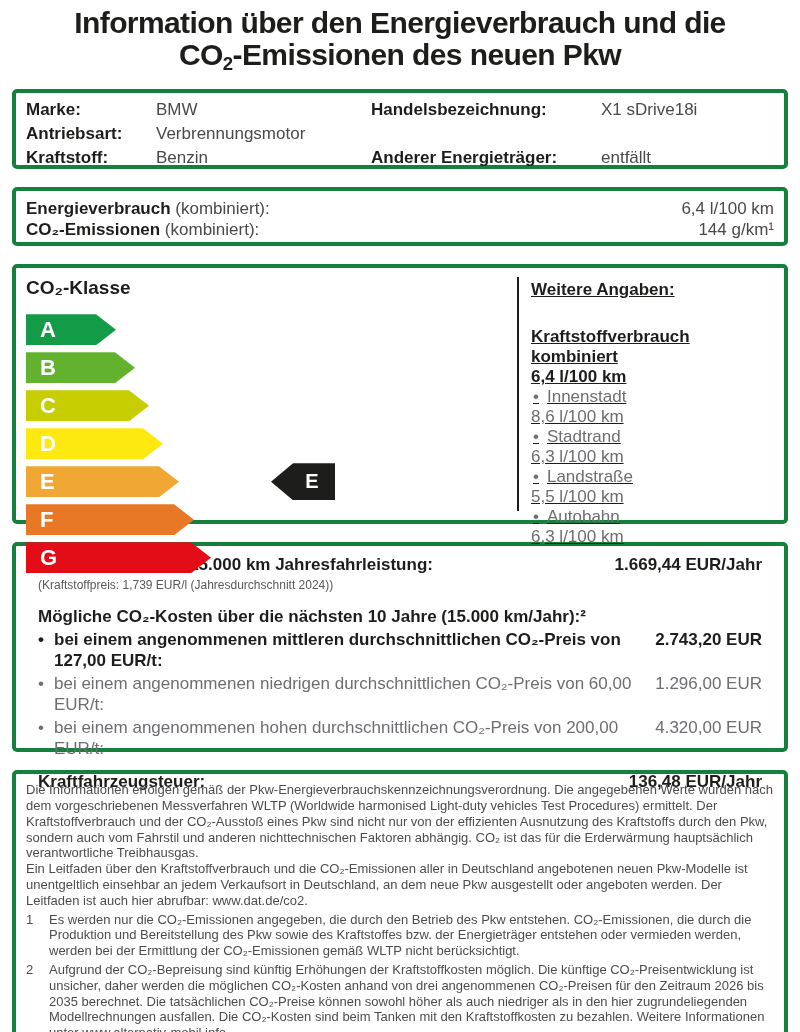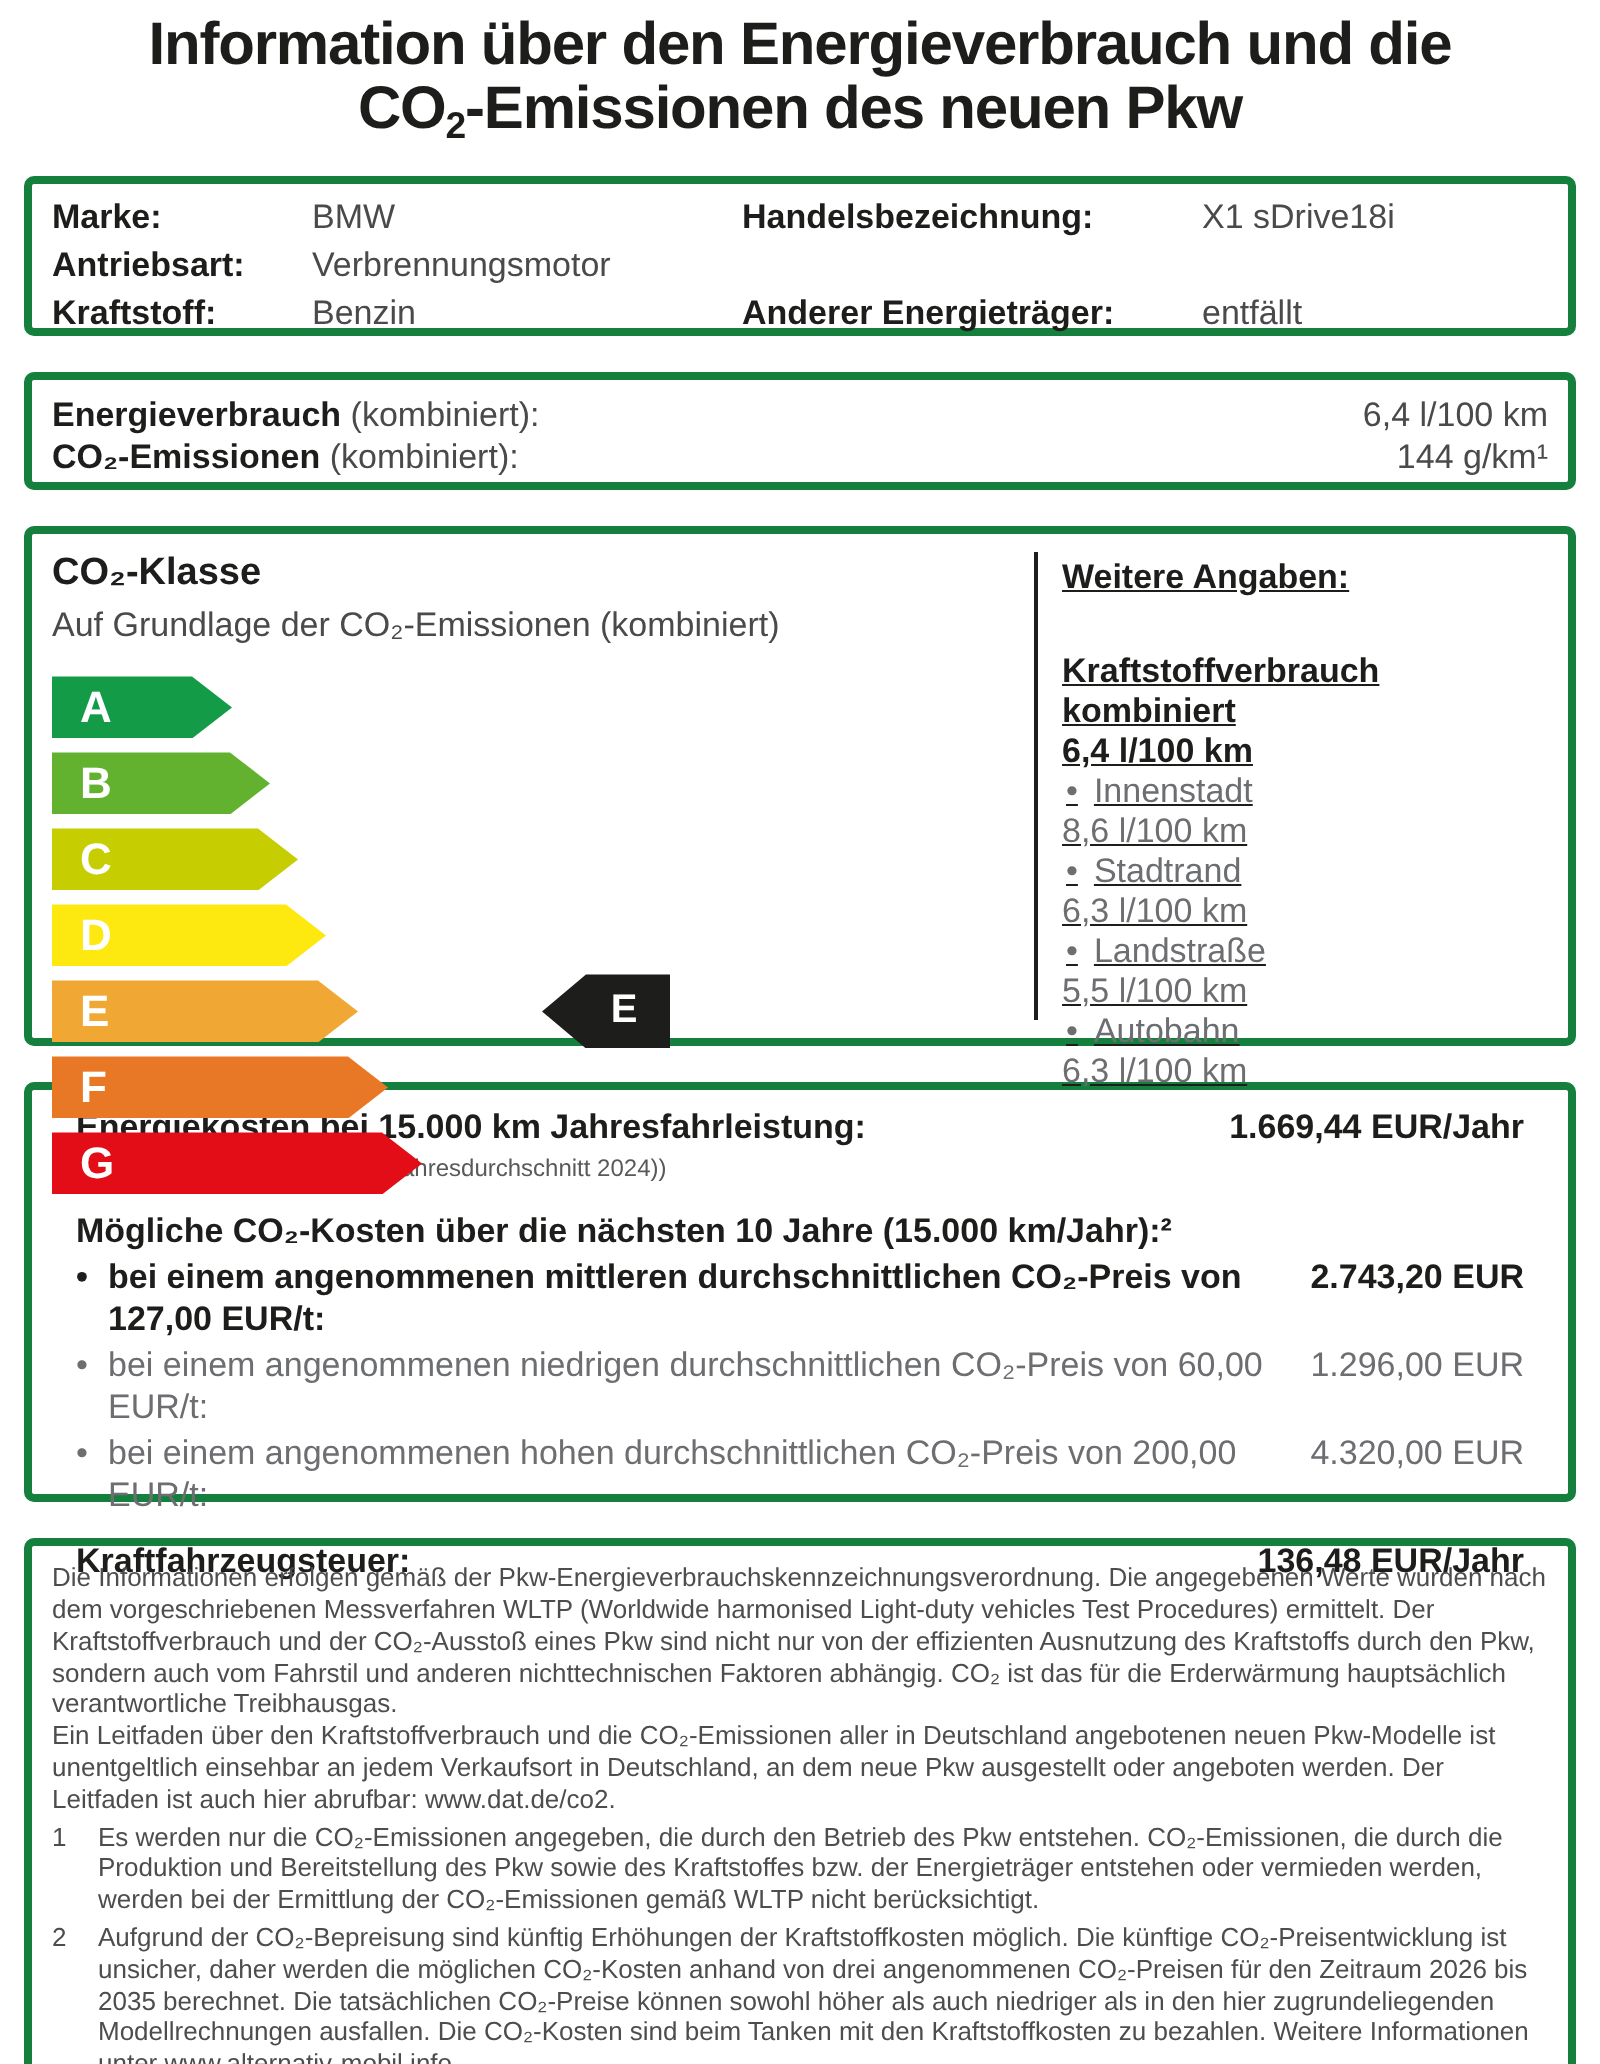--- a/index.html
+++ b/index.html
@@ -89,21 +89,20 @@
     </div>
     <div class="row-split">
       <div><span class="lbl">CO₂-Emissionen</span><span class="val"> (kombiniert):</span></div>
       <div class="val">144 g/km¹</div>
     </div>
   </div>
 
   <div class="box co2-box">
     <div class="co2-left">
       <div class="co2-title">CO₂-Klasse</div>
-      <div class="co2-subtitle">Auf Grundlage der CO₂-Emissionen (kombiniert)</div>
       <div class="arrows">
         <div class="crow">
             <div class="arrow" style="width: 90px; background: rgb(20, 155, 71);">
               <span>A</span>
             </div>
           </div>
         <div class="crow">
             <div class="arrow" style="width: 109px; background: rgb(99, 178, 47);">
               <span>B</span>
             </div>

